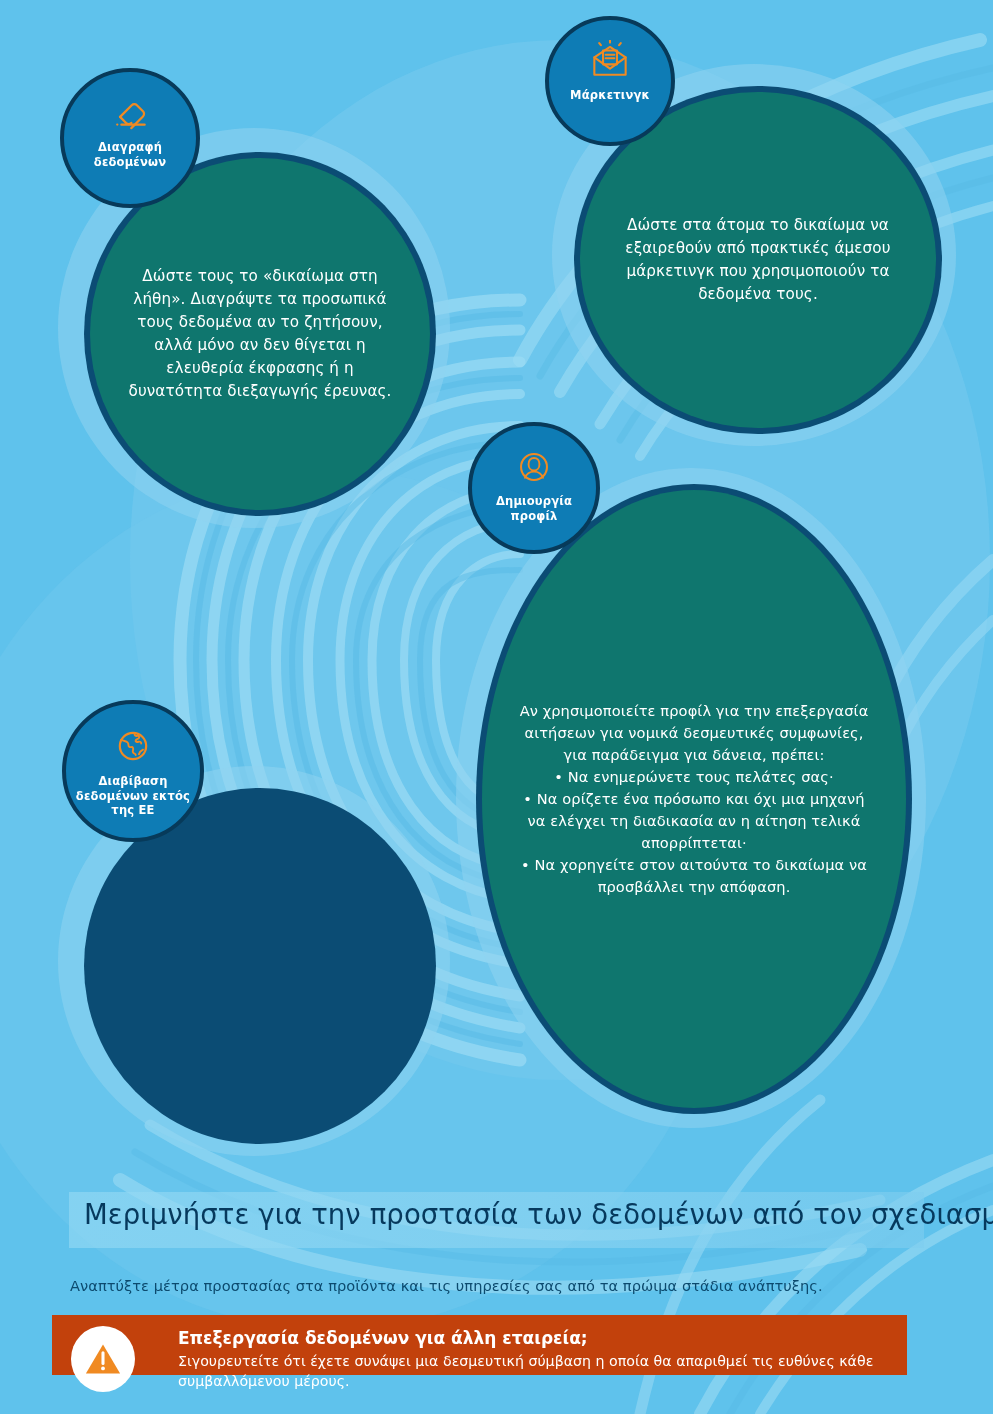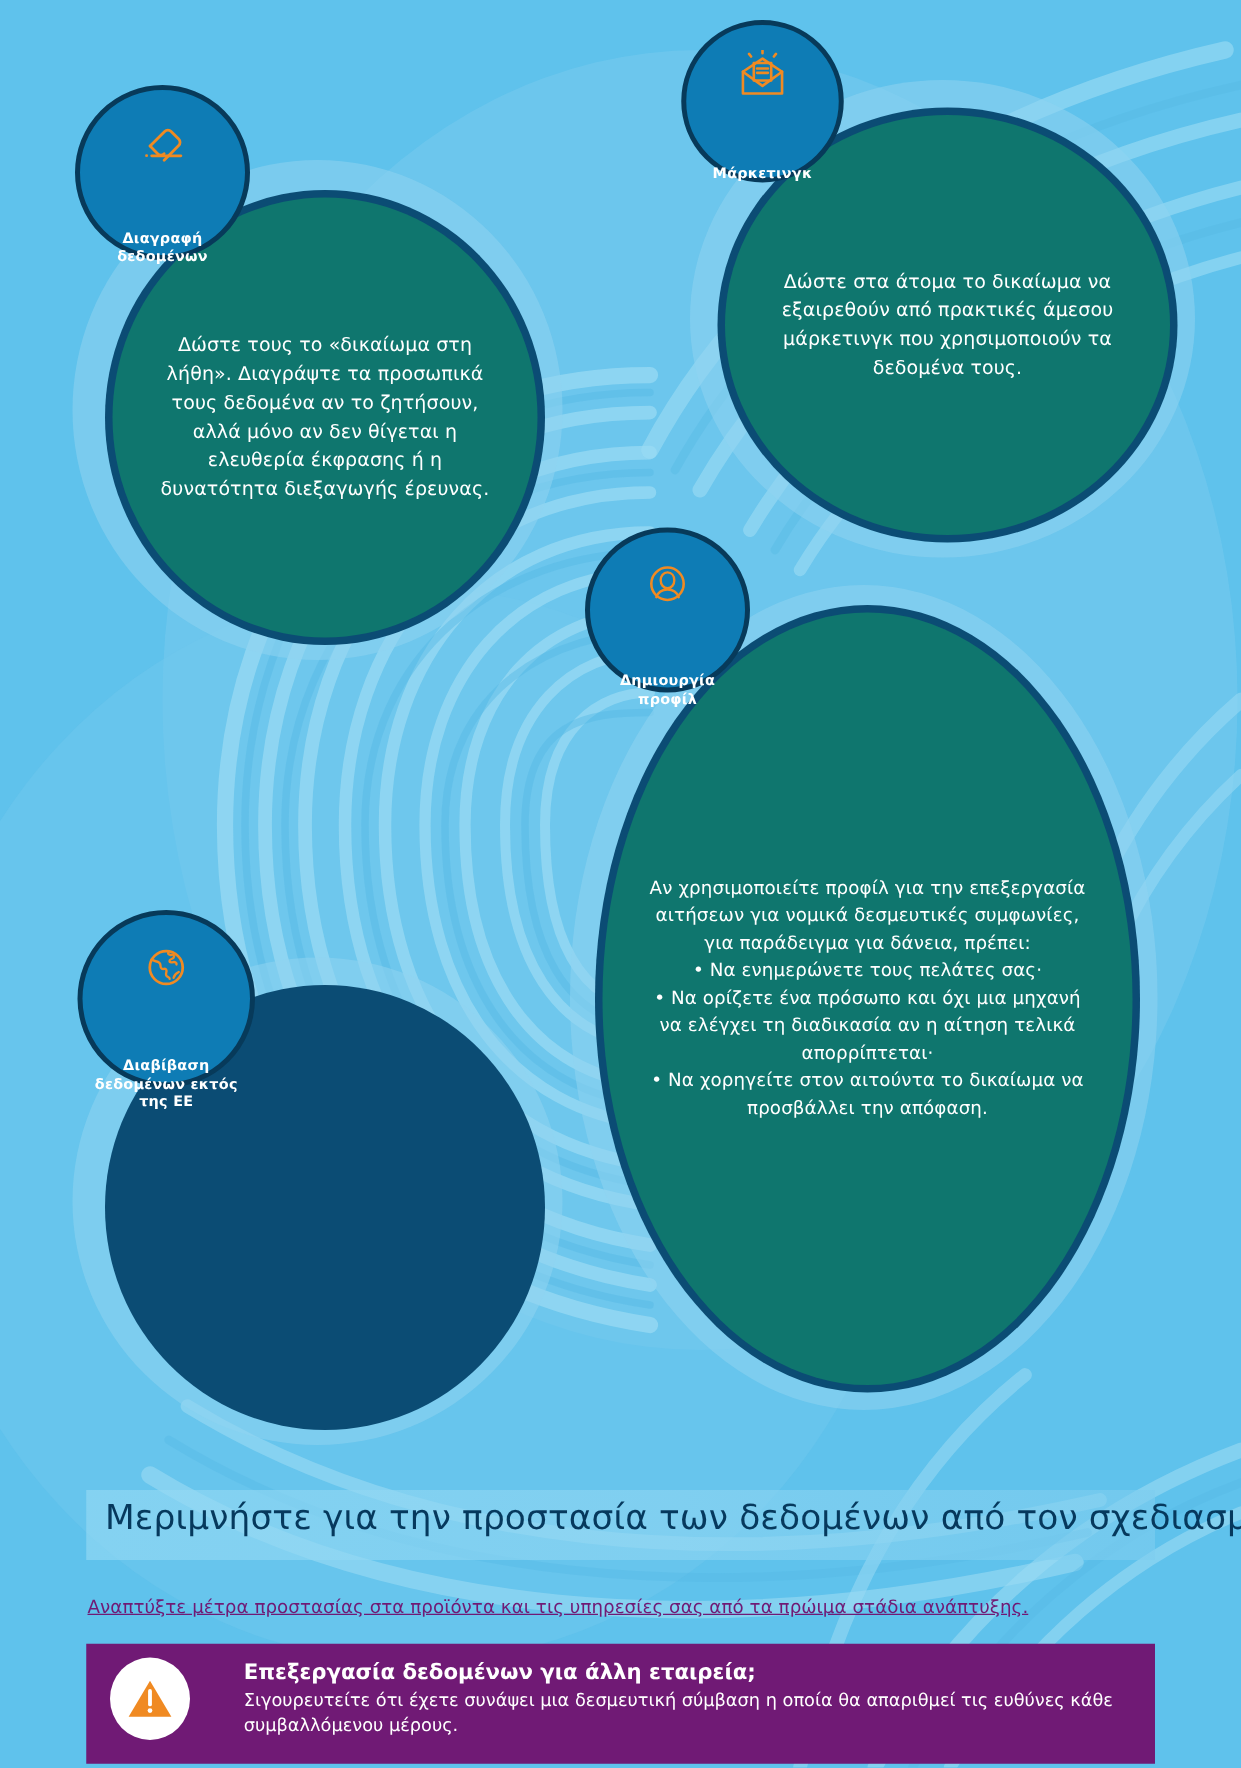--- a/index.html
+++ b/index.html
@@ -41,21 +41,20 @@
 
   
   .badge{
     position:absolute;border-radius:50%;
     background:#0E7CB5;
     border:4px solid #073A5A;
     z-index:6;
     display:flex;flex-direction:column;
     align-items:center;justify-content:flex-start;
     box-sizing:border-box;
-    gap:43px;
   }
   .badge .glyph{display:block;}
   .badge .blabel{
     color:#ffffff;font-weight:bold;text-align:center;
     font-size:11.5px;line-height:1.28;
     letter-spacing:.2px;
     margin-top:4px;
   }
 
   
@@ -65,25 +64,25 @@
     background:linear-gradient(90deg,#96DAF4 0%,#8ED5F2 55%,#7ECDEF 100%);
     opacity:.62;
   }
   .heading{
     position:absolute;left:84px;top:20px;width:880px;
     color:#06395D;font-size:27.5px;font-weight:normal;
     letter-spacing:.1px;white-space:nowrap;
   }
   .subtext{
     position:absolute;left:70px;top:99px;width:880px;
-    color:#701a75;font-size:14.6px;letter-spacing:.05px;white-space:nowrap;text-decoration:underline;
+    color:#0c4a6e;font-size:14.6px;letter-spacing:.05px;white-space:nowrap;
   }
   .alert{
-    position:absolute;left:69px;top:137px;width:855px;height:96px;
-    background:#701a75;
+    position:absolute;left:52px;top:137px;width:855px;height:60px;
+    background:#c2410c;
   }
   .alert-icon{
     position:absolute;left:19px;top:11px;width:64px;height:66px;
     background:#ffffff;border-radius:50%;
     display:flex;align-items:center;justify-content:center;
   }
   .alert-body{position:absolute;left:126px;top:12px;right:16px;}
   .alert-title{
     color:#ffffff;font-weight:bold;font-size:17px;line-height:1.3;
     margin:0 0 2px 0;
@@ -227,21 +226,21 @@
     <span class="blabel">
       <span>Δημιουργία</span><br>
       <span>προφίλ</span>
     </span>
   </div>
 
   <div class="bubble" style="left:58px;top:766px;width:392px;height:390px;">
     <div class="halo"></div>
     <div class="ring" style="left:26px;top:22px;right:14px;bottom:12px;"></div>
   </div>
-  <div class="badge" style="left:62px;top:728px;width:142px;height:142px;padding-top:22px;">
+  <div class="badge" style="left:62px;top:700px;width:142px;height:142px;padding-top:22px;">
     <span class="glyph">
       <svg width="40" height="40" viewBox="0 0 44 44" fill="none">
         <circle cx="22" cy="22" r="14.5" stroke="#F08A22" stroke-width="2.4"></circle>
         <path d="M9 15 c3 2 5 1 7 3 c2 2 0 4 2 5 c2 1 3 -1 4 1 c1 2 -1 3 0 5 c1 2 3 1 3 3" stroke="#F08A22" stroke-width="2.1" fill="none" stroke-linecap="round"></path>
         <path d="M24 8.3 c-1 2 1 3 2.5 2.5 c1.6 -.5 3 1 2 2.5 c-1 1.5 -3 1 -3.5 2.5 c-.6 1.6 1.5 2 3 1.5 c1.6 -.5 3.5 .5 3 2" stroke="#F08A22" stroke-width="2.1" fill="none" stroke-linecap="round"></path>
         <path d="M33 26 c-2 1 -4 3 -4.5 5" stroke="#F08A22" stroke-width="2.1" fill="none" stroke-linecap="round"></path>
       </svg>
     </span>
     <span class="blabel">
       <span>Διαβίβαση</span><br>

